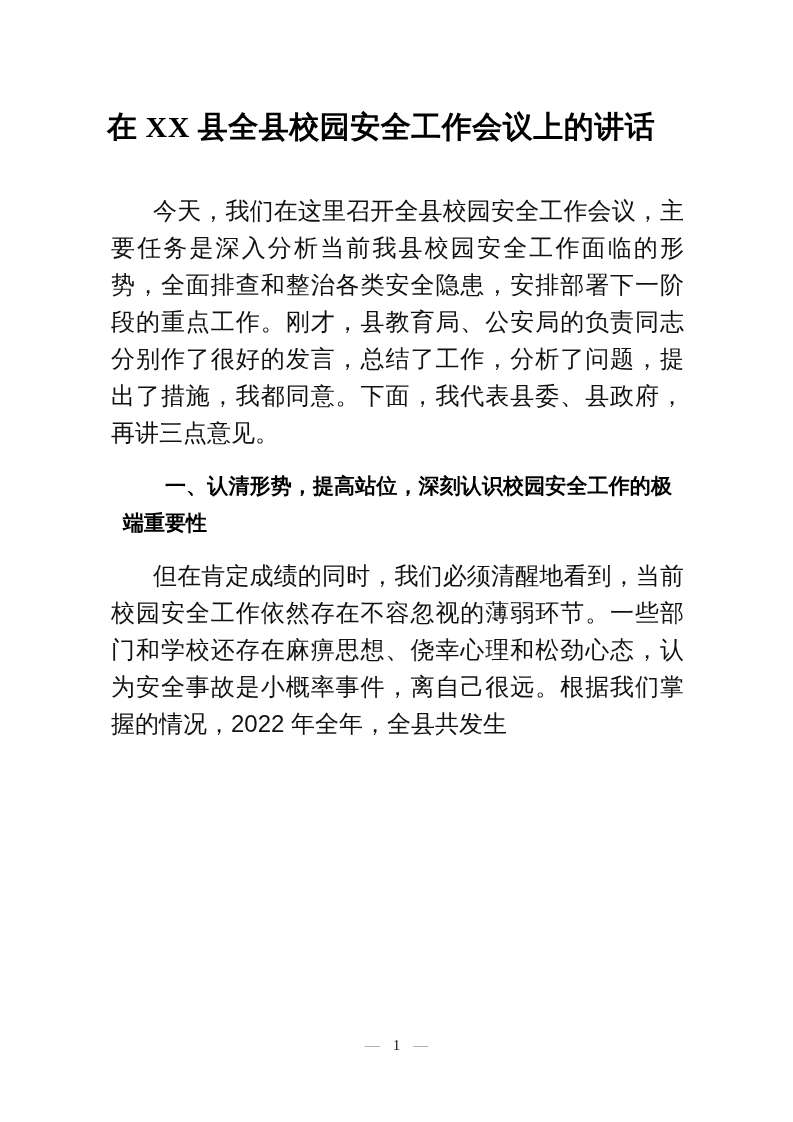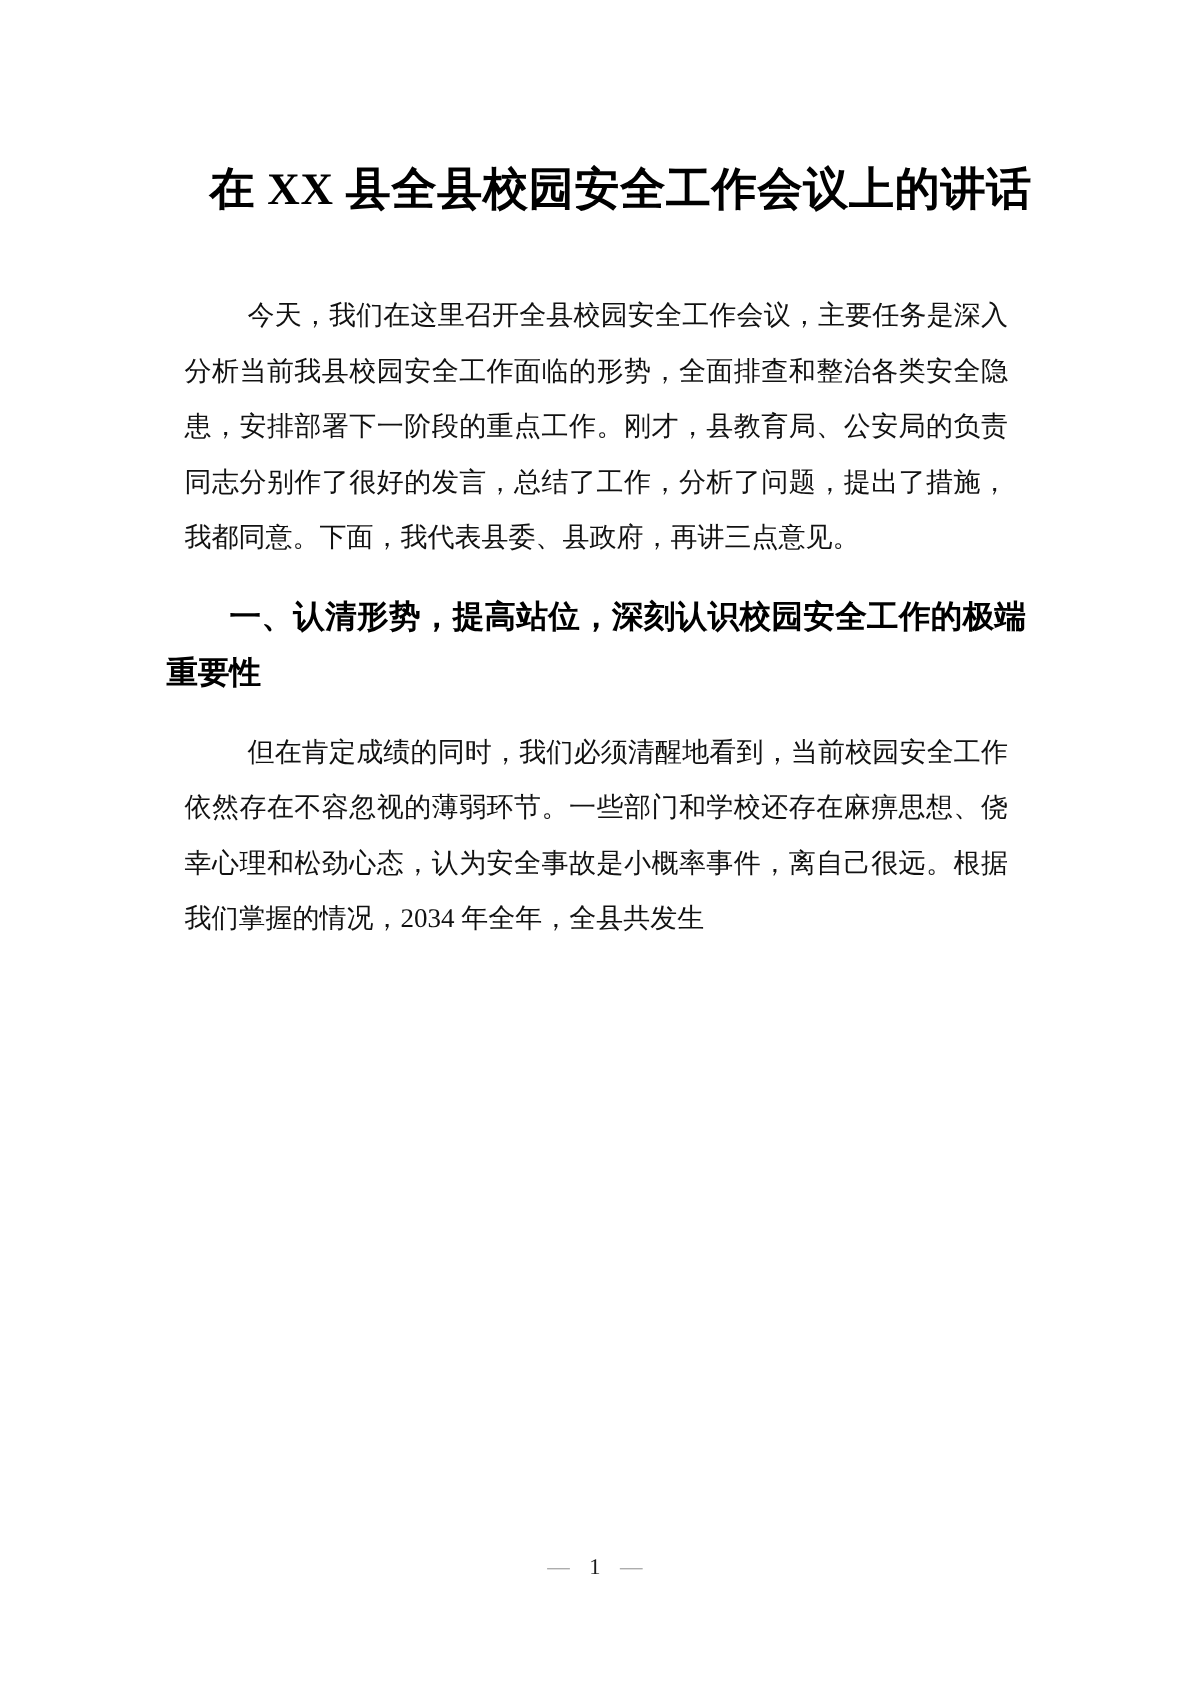--- a/index.html
+++ b/index.html
@@ -19,45 +19,45 @@
     position: absolute;
     left: 107px;
     top: 106px;
     width: 581px;
   }
   .doc-title {
     font-family: "Liberation Serif", "DejaVu Serif", serif;
     font-size: 30px;
     line-height: 42px;
     font-weight: bold;
-    text-align: right;
+    text-align: left;
     margin: 0 0 44px 0;
     color: #000000;
     letter-spacing: 0.5px;
   }
   .salutation {
     font-family: "Liberation Serif", "DejaVu Serif", serif;
     font-size: 21px;
     line-height: 37px;
     margin: 0;
   }
   p.body-para {
-    font-family: Liberation Serif, serif;
-    font-size: 18px;
+    font-family: Liberation Sans, sans-serif;
+    font-size: 24px;
     line-height: 37px;
-    margin: 16px;
+    margin: 4px;
     text-indent: 42px;
     text-align: justify;
     text-justify: inter-ideograph;
   }
   p.heading-para {
     font-family: "Liberation Sans", "DejaVu Sans", sans-serif;
     font-size: 21px;
     line-height: 37px;
-    margin: 4px;
+    margin: 16px;
     text-indent: 42px;
     font-weight: 700;
     text-align: justify;
     text-justify: inter-ideograph;
     color: #000000;
   }
   .footer {
     position: absolute;
     top: 1036px;
     left: 0;
@@ -83,21 +83,21 @@
 <div class="page">
   <div class="content">
     <h1 class="doc-title">在 XX 县全县校园安全工作会议上的讲话</h1>
 
 
     <p class="body-para">今天，我们在这里召开全县校园安全工作会议，主要任务是深入分析当前我县校园安全工作面临的形势，全面排查和整治各类安全隐患，安排部署下一阶段的重点工作。刚才，县教育局、公安局的负责同志分别作了很好的发言，总结了工作，分析了问题，提出了措施，我都同意。下面，我代表县委、县政府，再讲三点意见。</p>
 
     <p class="heading-para">一、认清形势，提高站位，深刻认识校园安全工作的极端重要性</p>
 
 
-    <p class="body-para">但在肯定成绩的同时，我们必须清醒地看到，当前校园安全工作依然存在不容忽视的薄弱环节。一些部门和学校还存在麻痹思想、侥幸心理和松劲心态，认为安全事故是小概率事件，离自己很远。根据我们掌握的情况，2034 年全年，全县共发生</p>
+    <p class="body-para">但在肯定成绩的同时，我们必须清醒地看到，当前校园安全工作依然存在不容忽视的薄弱环节。一些部门和学校还存在麻痹思想、侥幸心理和松劲心态，认为安全事故是小概率事件，离自己很远。根据我们掌握的情况，2022 年全年，全县共发生</p>
   </div>
 
   <div class="footer">
     <span class="dash">—</span>
     <span class="num">1</span>
     <span class="dash">—</span>
   </div>
 </div>
 
 </body></html>

